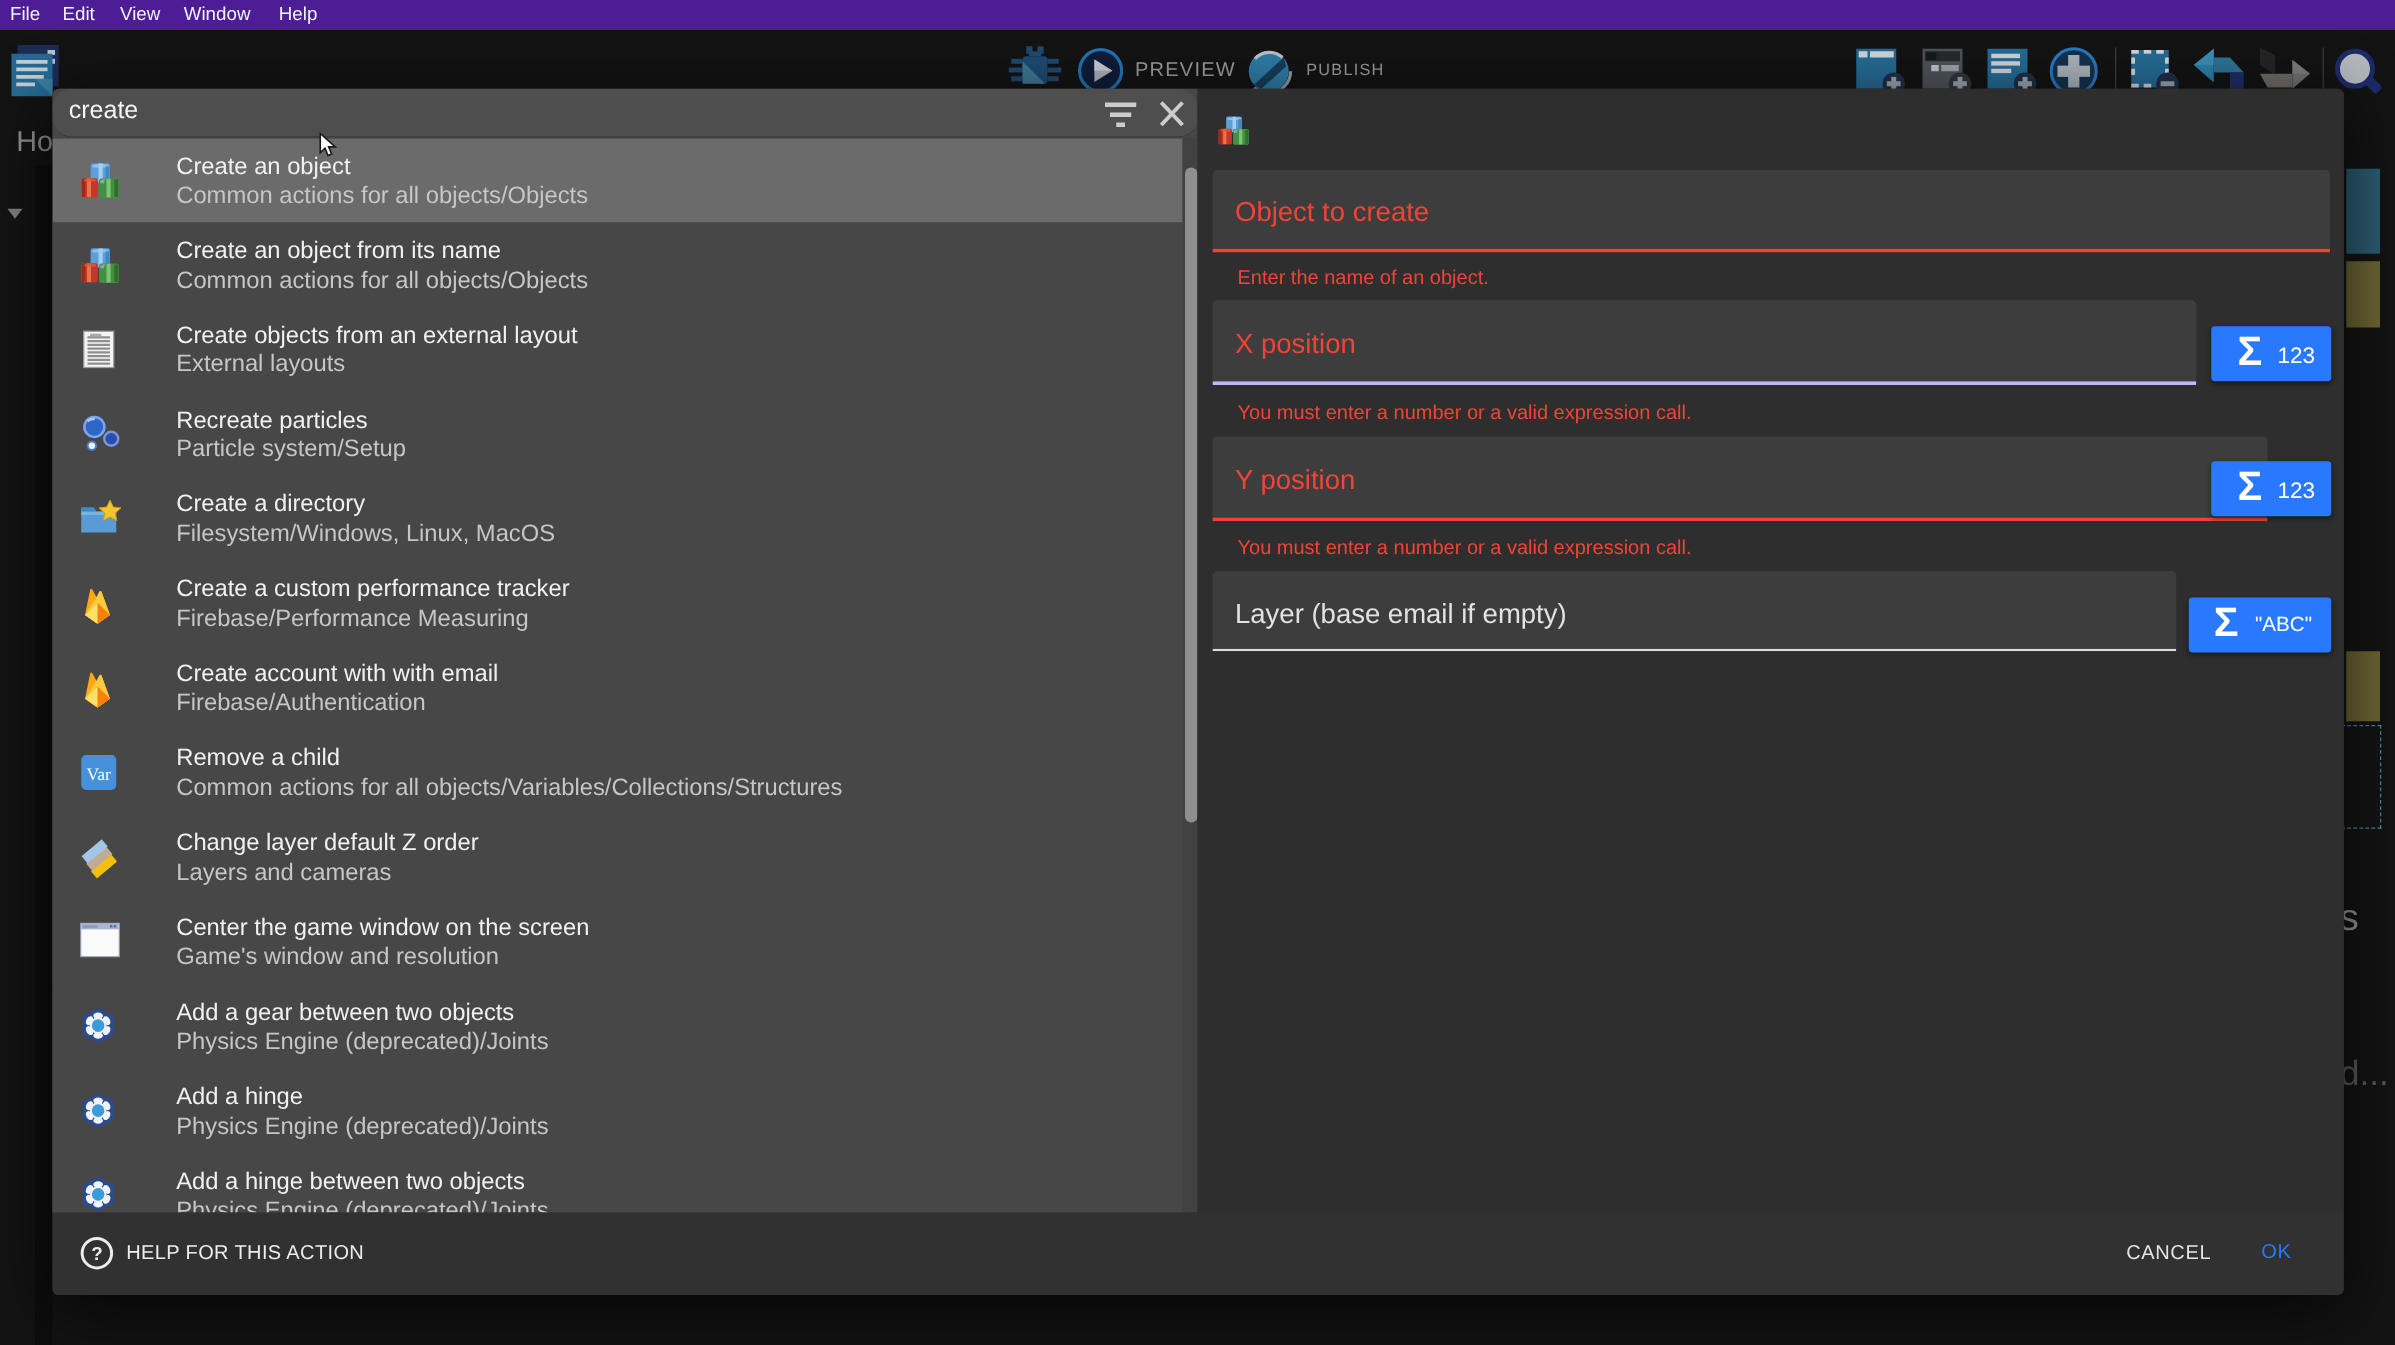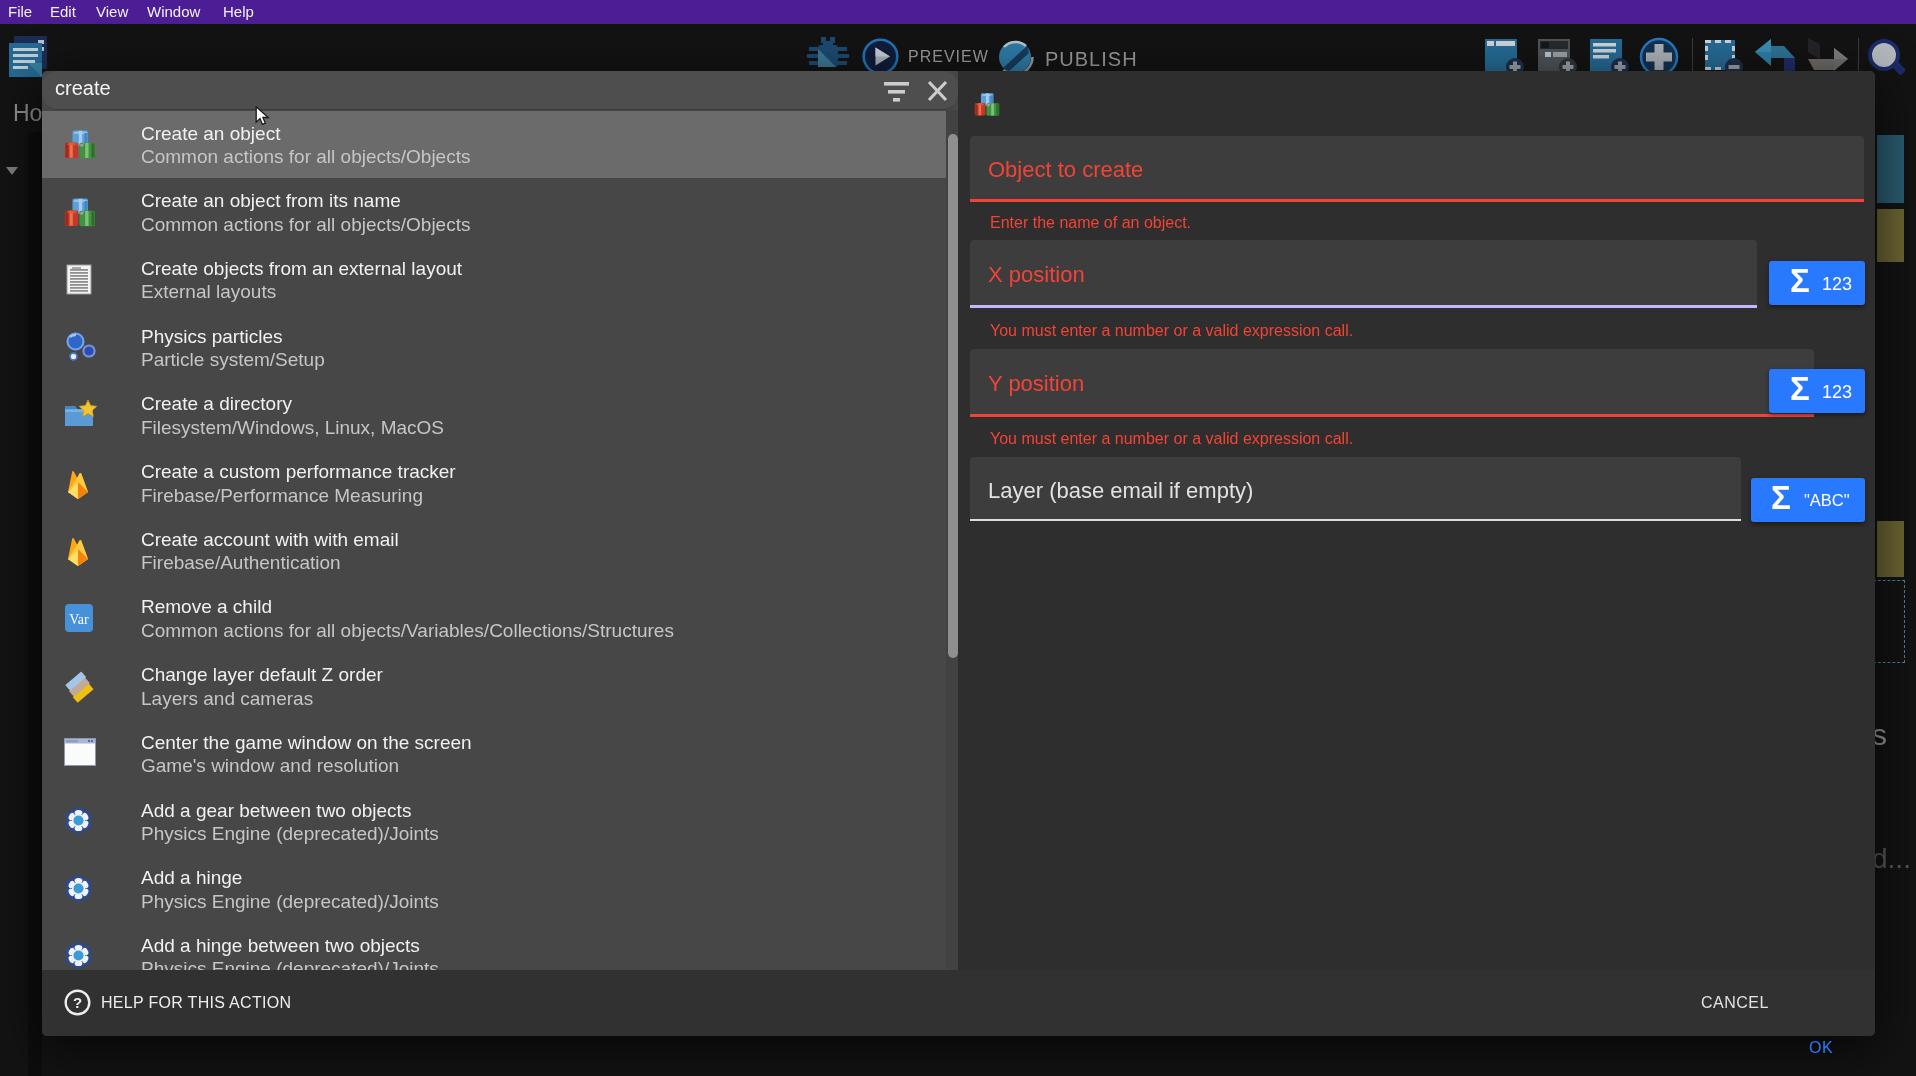--- a/index.html
+++ b/index.html
@@ -36,21 +36,21 @@
 .helper { position:absolute; font-size:16px; color:#f44336; white-space:nowrap; }
 .sigbtn { position:absolute; height:44px; background:#2979ff; border-radius:3px; color:#fff; box-shadow:0 2px 4px rgba(0,0,0,0.45); }
 .sigbtn .sg { position:absolute; font-size:33px; font-weight:bold; top:1px; }
 .sigbtn .tx { position:absolute; font-size:18px; top:12.5px; }
 
 
 #bottombar { position:absolute; left:0; top:899px; width:1833px; height:66px;
   background:#313131; border-radius:0 0 5px 5px; }
 #bottombar .help { position:absolute; left:59px; top:24px; font-size:16px; color:#ededed; letter-spacing:0.3px; }
 #bottombar .cancel { position:absolute; left:1659px; top:24px; font-size:16px; color:#e3e3e3; letter-spacing:0.5px; }
-#bottombar .ok { position:absolute; left:1767px; top:23px; font-size:16px; color:#2979ff; letter-spacing:0.5px;margin-top:46px; }
+#bottombar .ok { position:absolute; left:1767px; top:23px; font-size:16px; color:#2979ff; letter-spacing:0.5px; }
 </style>
 </head>
 <body>
 <div id="menubar">
   <span style="left:8px">File</span>
   <span style="left:50px">Edit</span>
   <span style="left:96px">View</span>
   <span style="left:147px">Window</span>
   <span style="left:223px">Help</span>
 </div>
@@ -93,21 +93,21 @@
 <polygon points="13.5,9.5 28,18.5 13.5,18.5" fill="#c6cdd4"></polygon>
 </svg>
 <div class="abs" style="left:908px;top:48px;font-size:16px;color:#9b9b9b;letter-spacing:1px">PREVIEW</div>
 
 <svg class="abs" style="left:995px;top:37px" width="40" height="40" viewBox="0 0 40 40">
 <circle cx="20" cy="20" r="16" fill="#2e7ba6"></circle>
 <path d="M8 31 L32 9 L34 16 L14 34 Z" fill="#173d5c"></path>
 <path d="M9 10 A 15.5 15.5 0 0 1 31 9" stroke="#b9c2c9" stroke-width="2.5" fill="none"></path>
 <circle cx="20" cy="20" r="17.5" fill="none" stroke="#8f9aa3" stroke-width="2.5" stroke-dasharray="40 70"></circle>
 </svg>
-<div class="abs" style="left:1045px;top:48px;font-size:20px;color:#9b9b9b;letter-spacing:1px">PUBLISH</div>
+<div class="abs" style="left:1045px;top:48px;font-size:13px;color:#9b9b9b;letter-spacing:1px">PUBLISH</div>
 
 <svg class="abs" style="left:1484px;top:38px" width="44" height="40" viewBox="0 0 44 40">
 <rect x="1" y="1" width="32" height="32" fill="#256a94"></rect>
 <rect x="3" y="3" width="7" height="5" fill="#cdd4da"></rect>
 <rect x="12" y="3" width="19" height="5" fill="#cdd4da"></rect>
 <circle cx="31" cy="29" r="9" fill="#1d2f49"></circle>
 <rect x="25.5" y="27" width="11" height="4" fill="#9aa2aa"></rect>
 <rect x="29" y="23.5" width="4" height="11" fill="#9aa2aa"></rect>
 </svg>
 <svg class="abs" style="left:1537px;top:38px" width="44" height="40" viewBox="0 0 44 40">
@@ -243,21 +243,21 @@
           <span class="s">External layouts</span>
         </div>
 <div class="row" style="top:242.6px">
           <svg class="abs" style="left:22px;top:18.5px" width="32" height="32" viewBox="0 0 32 32">
 <circle cx="11.5" cy="9.5" r="9" fill="#2e66c8"></circle>
 <circle cx="11.5" cy="9.5" r="8" fill="none" stroke="#79a5e8" stroke-width="2"></circle>
 <path d="M6 5 A 7 7 0 0 1 12 3.2" stroke="#a9c6f0" stroke-width="2.2" fill="none"></path>
 <circle cx="25" cy="19" r="5.6" fill="#2b4cb0" stroke="#7a93dd" stroke-width="2"></circle>
 <circle cx="9.5" cy="24.5" r="3.4" fill="#e8f0fa" stroke="#4a7ad0" stroke-width="1.6"></circle>
 </svg>
-          <span class="t">Physics particles</span>
+          <span class="t">Recreate particles</span>
           <span class="s">Particle system/Setup</span>
         </div>
 <div class="row" style="top:310.3px">
           <svg class="abs" style="left:22px;top:18.5px" width="34" height="30" viewBox="0 0 34 30">
 <path d="M1 6 L11 6 L13 9 L29 9 L29 26 L1 26 Z" fill="#5b9bd5"></path>
 <path d="M1 6 L11 6 L13 9 L1 9 Z" fill="#4288c4"></path>
 <rect x="1" y="9.5" width="28" height="2.5" fill="#7ab2e0"></rect>
 <path d="M24 0 L26.6 5.6 L32.8 6.3 L28.2 10.5 L29.4 16.6 L24 13.6 L18.6 16.6 L19.8 10.5 L15.2 6.3 L21.4 5.6 Z" fill="#f5c431" stroke="#c89a18" stroke-width="0.8"></path>
 </svg>
           <span class="t">Create a directory</span>

